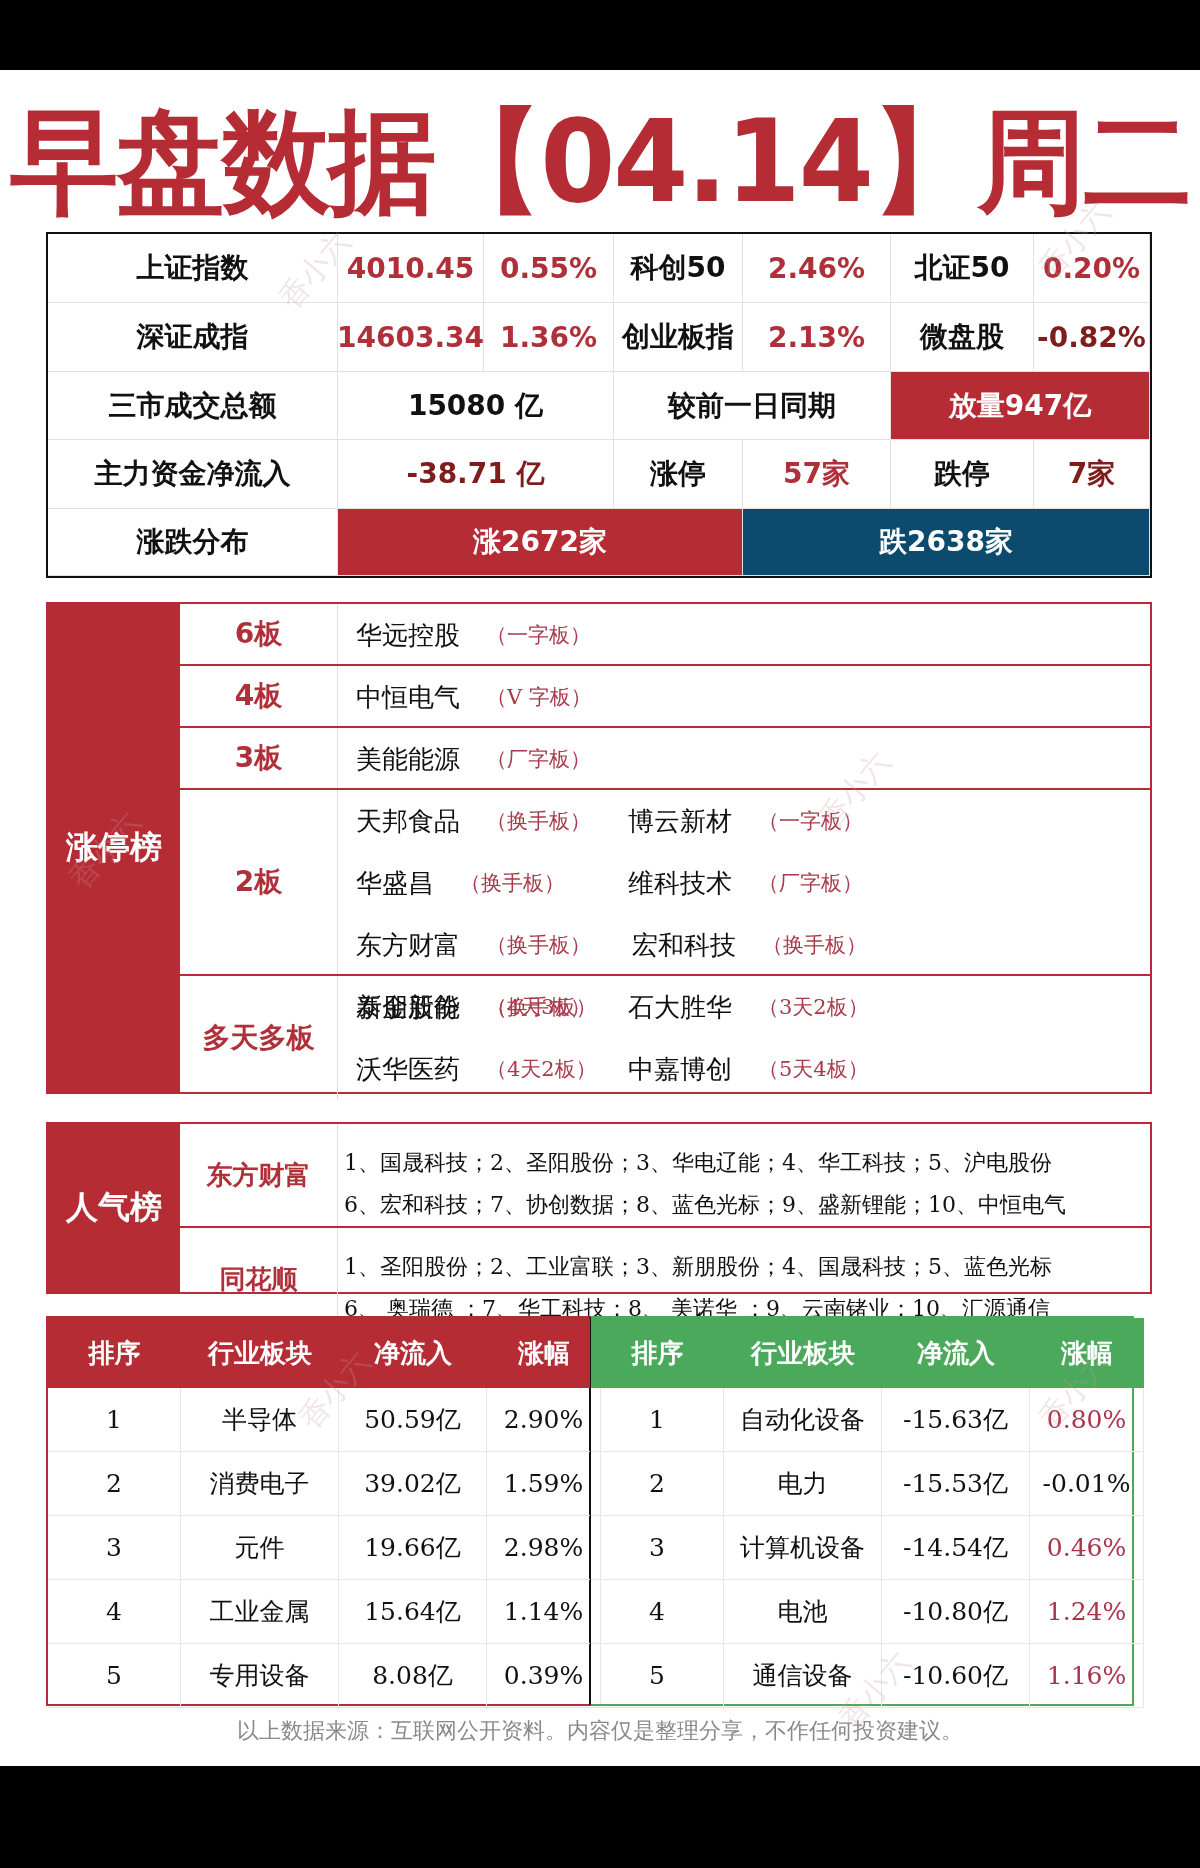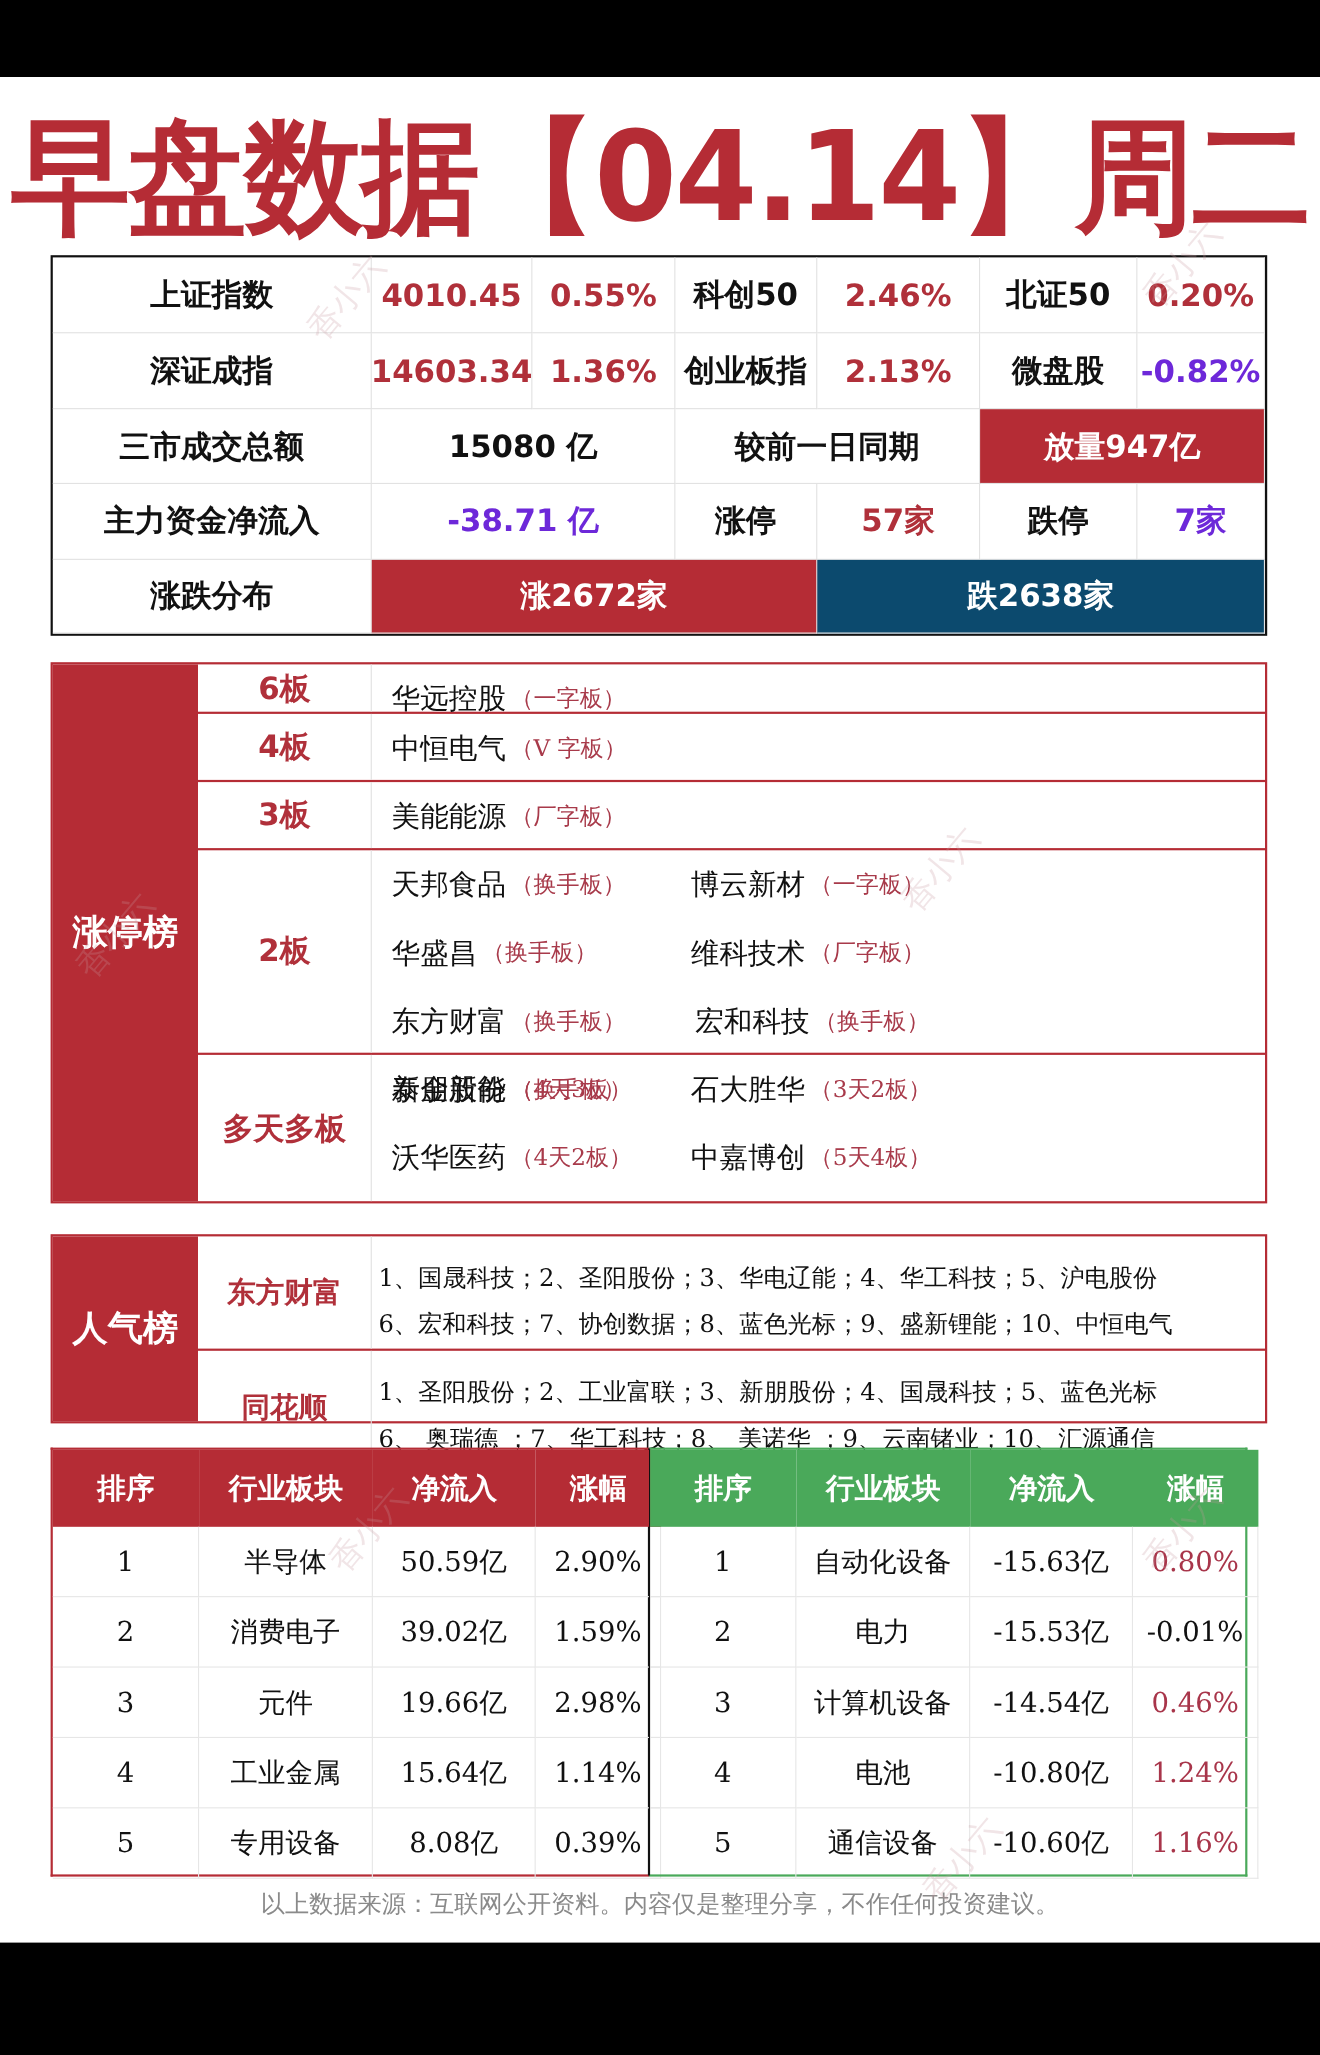--- a/index.html
+++ b/index.html
@@ -18,21 +18,21 @@
     border: 2px solid #111; display: grid;
     grid-template-columns: 290px 146px 130px 129px 148px 143px 116px;
     grid-template-rows: 69px 69px 68px 69px 67px;
   }
   .summary .c {
     display: flex; align-items: center; justify-content: center;
     font-weight: bold; font-size: 28px; color: #111;
     border-right: 1px solid #e2e2e2; border-bottom: 1px solid #e2e2e2;
   }
   .summary .red { color: #b0303a; }
-  .summary .green { color: #6d28d9; }
+  .summary .green { color: #7f1d1d; }
   .summary .bg-red { background: #b52c35; color: #fff; }
   .summary .bg-green { background: #0c4a6e; color: #fff; }
   .span2 { grid-column: span 2; }
   .span3 { grid-column: span 3; }
 
   
   .limitup {
     position: absolute; left: 46px; top: 532px; width: 1106px; height: 492px;
     border: 2px solid #b52c35; display: flex;
   }
@@ -41,21 +41,21 @@
     display: flex; align-items: center; justify-content: center;
   }
   .lu-rows { flex: 1; display: flex; flex-direction: column; }
   .lu-row { display: flex; border-bottom: 2px solid #b52c35; }
   .lu-row:last-child { border-bottom: none; }
   .lu-level {
     width: 158px; border-right: 1px solid #e0e0e0; display: flex; align-items: center;
     justify-content: center; font-weight: bold; font-size: 28px; color: #b0303a;
   }
   .lu-stocks { flex: 1; padding: 8px 0 0 18px; display: flex; flex-wrap: wrap; align-content: flex-start; }
-  .lu-stock { width: 272px; height: 62px; display: flex; align-items: center; white-space: nowrap; }
+  .lu-stock { width: 272px; height: 62px; display: flex; align-items: center; white-space: nowrap; gap: 22px; }
   .lu-stock:nth-child(3n+2) { width: 276px; }
   .lu-name { font-family: "DejaVu Serif", "Liberation Serif", serif; font-size: 26px; color: #111; }
   .lu-tag { font-family: "DejaVu Serif", "Liberation Serif", serif; font-size: 21px; color: #a83a4a; margin-left: 4px; }
 
   
   .popular {
     position: absolute; left: 46px; top: 1052px; width: 1106px; height: 172px;
     border: 2px solid #b52c35; display: flex;
   }
   .pop-rows { flex: 1; display: flex; flex-direction: column; }
@@ -134,21 +134,21 @@
     <div class="c green">7家</div>
 
     <div class="c">涨跌分布</div>
     <div class="c span3 bg-red">涨2672家</div>
     <div class="c span3 bg-green">跌2638家</div>
   </div>
 
   <div class="limitup">
     <div class="side-label">涨停榜</div>
     <div class="lu-rows">
-      <div class="lu-row" style="height:45px">
+      <div class="lu-row" style="height:62px">
         <div class="lu-level">6板</div>
         <div class="lu-stocks" style="padding-top:0">
           <div class="lu-stock">
               <span class="lu-name">华远控股</span>
               <span class="lu-tag">（一字板）</span>
             </div>
         </div>
       </div>
       <div class="lu-row" style="height:62px">
         <div class="lu-level">4板</div>

